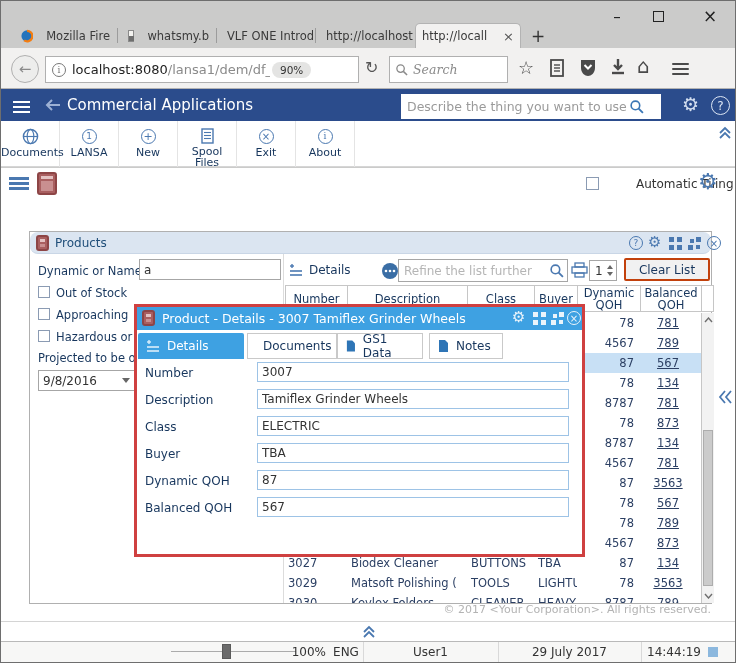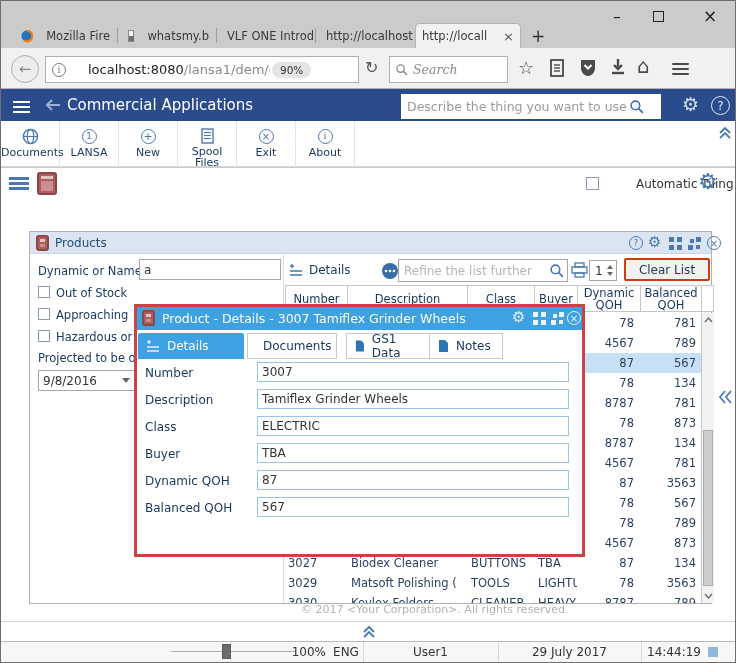--- a/index.html
+++ b/index.html
@@ -20,21 +20,21 @@
   .redtile:after{content:"";position:absolute;left:2px;right:2px;top:7px;bottom:2px;background:#c98f90;}
   .hcell{float:left;height:27px;border-left:1px solid #c6c6c6;border-top:1px solid #c6c6c6;border-bottom:1px solid #c6c6c6;font-size:11.5px;color:#17365d;display:flex;align-items:center;justify-content:center;text-align:center;line-height:12px;background:#fff;}
   .trow{height:20px;width:416px;}
   .trow.sel{background:#c8e0f5;}
   .tcell{float:left;height:20px;font-size:11.5px;color:#2b3f63;line-height:20px;overflow:hidden;white-space:nowrap;}
   .c0{width:62px;padding-left:3px;}
   .c1{width:120px;padding-left:4px;}
   .c2{width:67px;padding-left:4px;}
   .c3{width:43px;padding-left:4px;}
   .c4{width:63px;text-align:right;padding-right:6px;}
-  .c5{width:61px;text-align:right;padding-right:5px;}
+  .c5{width:61px;text-align:center;padding-right:5px;text-decoration:underline;}
   .cb{width:13px;height:13px;border:1px solid #8b9bb3;background:#fff;display:inline-block;}
   .fldlab{font-size:12px;color:#17365d;}
   .fldinp{border:1px solid #9dc3e6;height:20px;font-size:12px;color:#333;padding:0 4px;font-family:"DejaVu Sans",sans-serif;width:312px;}
   input{outline:none;}
   .mtab{position:absolute;top:3px;height:26px;display:flex;align-items:center;gap:7px;padding:0 8px;font-size:12px;}
   .mtab.inactive{background:#fff;border:1px solid #c9c9c9;color:#17365d;}
   .mtab.activeTab{background:#3ea1e2;color:#fff;border-radius:2px 2px 0 0;}
   .ssep{position:absolute;top:641px;height:20px;width:1px;background:#d9d9d9;}
   .stext{position:absolute;top:644px;font-size:12px;color:#333;text-align:center;}
 </style>
@@ -72,21 +72,21 @@
   <div class="tab active" style="left:414px;width:106px;">
     <span>http://locall</span>
     <span style="margin-left:auto;color:#555;font-size:13px;">×</span>
   </div>
   <div class="abs" style="left:530px;top:25px;font-size:17px;color:#333;">+</div>
 
   <div class="abs" style="left:0;top:47px;width:736px;height:41px;background:#f2f1f0;border-bottom:1px solid #b3b3b3;"></div>
   <div class="abs" style="left:10px;top:54px;width:28px;height:28px;border-radius:50%;border:1px solid #b0b0b0;background:#ededec;display:flex;align-items:center;justify-content:center;color:#8a8a8a;font-size:15px;">←</div>
   <div class="abs" style="left:44px;top:55px;width:314px;height:27px;background:#fff;border:1px solid #b0b0b0;display:flex;align-items:center;">
     <span style="width:14px;height:14px;border:1px solid #777;border-radius:50%;color:#777;font-size:9px;display:inline-flex;align-items:center;justify-content:center;margin:0 6px;font-family:'DejaVu Serif',serif;">i</span>
-    <span style="font-size:13px;white-space:nowrap;overflow:hidden;width:198px;"><span style="color:#222;margin-left:16px;">localhost:8080</span><span style="color:#8a8a8a;">/lansa1/dem/df_oexe</span></span>
+    <span style="font-size:13px;white-space:nowrap;overflow:hidden;width:198px;"><span style="color:#222;">localhost:8080</span><span style="color:#8a8a8a;">/lansa1/dem/df_oexe</span></span>
     <span style="background:#e4e4e3;border-radius:9px;padding:2px 8px;font-size:10.5px;color:#333;margin-left:2px;">90%</span>
   </div>
   <div class="abs" style="left:364px;top:57px;font-size:16px;color:#555;">↻</div>
   <div class="abs" style="left:388px;top:55px;width:119px;height:27px;background:#fff;border:1px solid #b0b0b0;display:flex;align-items:center;">
     <svg width="13" height="13" viewBox="0 0 14 14" style="margin:0 5px;">
         <circle cx="6" cy="6" r="4" fill="none" stroke="#8a8a8a" stroke-width="1.4"></circle>
         <line x1="9" y1="9" x2="13" y2="13" stroke="#8a8a8a" stroke-width="1.6"></line>
       </svg>
     <span style="font-family:'DejaVu Serif',serif;font-style:italic;font-size:12.5px;color:#8a8a8a;">Search</span>
   </div>
@@ -192,21 +192,21 @@
     <div class="redtile abs" style="left:36px;top:4px;width:20px;height:23px;"></div>
     <span class="cb abs" style="left:585px;top:9px;"></span>
     <div class="abs" style="left:604px;top:9px;font-size:12px;color:#333;margin-left:31px;">Automatic Tiling</div>
     <div class="abs" style="left:697px;top:1px;font-size:22px;color:#4a78b0;">⚙</div>
   </div>
 
   <div class="abs" style="left:0;top:200px;width:736px;height:440px;background:#fff;"></div>
 
   <div class="abs" style="left:28px;top:230px;width:683px;height:373px;border:1px solid #b0b0b0;background:#fff;">
 
-    <div class="abs" style="left:0;top:0;width:681px;height:22px;background:#dbe5f1;border-bottom:1px solid #c9d6e6;">
+    <div class="abs" style="left:0;top:0;width:681px;height:22px;background:#dbe5f1;border-bottom:1px solid #c9d6e6;border-radius:8px;">
       <div class="redtile abs" style="left:6px;top:3px;width:13px;height:16px;"></div>
       <div class="abs" style="left:25px;top:4px;font-size:12px;color:#1f4e79;">Products</div>
       <span class="cir abs" style="left:599px;top:4px;width:14px;height:14px;font-size:9px;">?</span>
       <div class="abs" style="left:618px;top:1px;font-size:15px;color:#4a78b0;">⚙</div>
       <svg class="abs" style="left:639px;top:5px;" width="13" height="13" viewBox="0 0 13 13">
           <rect x="0" y="0" width="5" height="5" fill="#4a78b0"></rect>
           <rect x="8" y="0" width="5" height="5" fill="#4a78b0"></rect>
           <rect x="0" y="8" width="5" height="5" fill="#4a78b0"></rect>
           <rect x="8" y="8" width="5" height="5" fill="#4a78b0"></rect>
         </svg>
@@ -408,21 +408,21 @@
       <svg style="position:absolute;left:2px;top:4px;" width="9" height="6" viewBox="0 0 9 6">
           <path d="M1 5l3.5-4L8 5" fill="none" stroke="#6e6e6e" stroke-width="1.4"></path>
         </svg>
       <div style="position:absolute;left:1px;top:117px;width:10px;height:156px;background:#cbcbcb;border:1px solid #adadad;"></div>
       <svg style="position:absolute;left:2px;bottom:4px;" width="9" height="6" viewBox="0 0 9 6">
           <path d="M1 1l3.5 4L8 1" fill="none" stroke="#6e6e6e" stroke-width="1.4"></path>
         </svg>
     </div>
   </div>
 
-  <div class="abs" style="left:300px;top:602px;width:410px;height:14px;text-align:left;font-size:11px;color:#b3b3b3;white-space:nowrap;">© 2017 &lt;Your Corporation&gt;. All rights reserved.</div>
+  <div class="abs" style="left:300px;top:602px;width:410px;height:14px;text-align:right;font-size:11px;color:#b3b3b3;white-space:nowrap;">© 2017 &lt;Your Corporation&gt;. All rights reserved.</div>
 
   <svg class="abs" style="left:716px;top:388px;" width="15" height="16" viewBox="0 0 15 16">
       <path d="M8 2L3 8l5 6M14 2L9 8l5 6" fill="none" stroke="#4a78b0" stroke-width="1.8"></path>
     </svg>
 
   <div class="abs" style="left:0;top:620px;width:736px;height:1px;background:#d4d4d4;"></div>
   <svg class="abs" style="left:361px;top:623px;" width="14" height="15" viewBox="0 0 14 15">
       <path d="M2 8l5-5 5 5M2 13l5-5 5 5" fill="none" stroke="#4a78b0" stroke-width="1.8"></path>
     </svg>
 
@@ -469,21 +469,21 @@
             <line x1="1" y1="11" x2="13" y2="11" stroke="#dceefb" stroke-width="1.6"></line>
           </svg>
         <span>Details</span>
       </div>
       <div class="mtab inactive" style="left:110px;width:90px;">
         <svg width="11" height="14" viewBox="0 0 11 14">
             <path d="M1 1h6l3 3v9H1z" fill="#fff" stroke="#4a90c4" stroke-width="1.3"></path>
           </svg>
         <span>Documents</span>
       </div>
-      <div class="mtab inactive" style="left:209px;width:86px;">
+      <div class="mtab inactive" style="left:200px;width:86px;">
         <svg width="11" height="14" viewBox="0 0 11 14">
             <path d="M1 1h6l3 3v9H1z" fill="#2e75b6"></path>
           </svg>
         <span>GS1 Data</span>
       </div>
       <div class="mtab inactive" style="left:292px;width:74px;">
         <svg width="11" height="14" viewBox="0 0 11 14">
             <path d="M1 1h6l3 3v9H1z" fill="#2e75b6"></path>
           </svg>
         <span>Notes</span>

